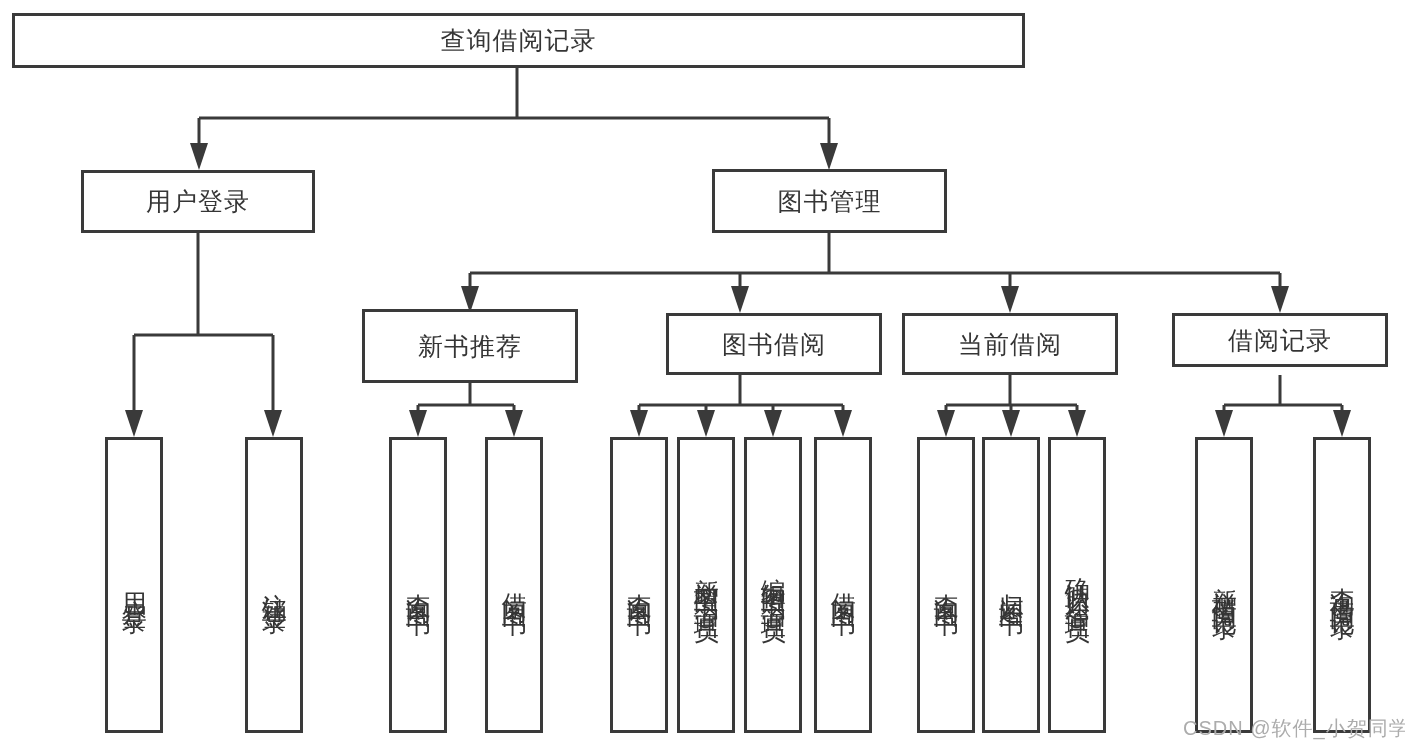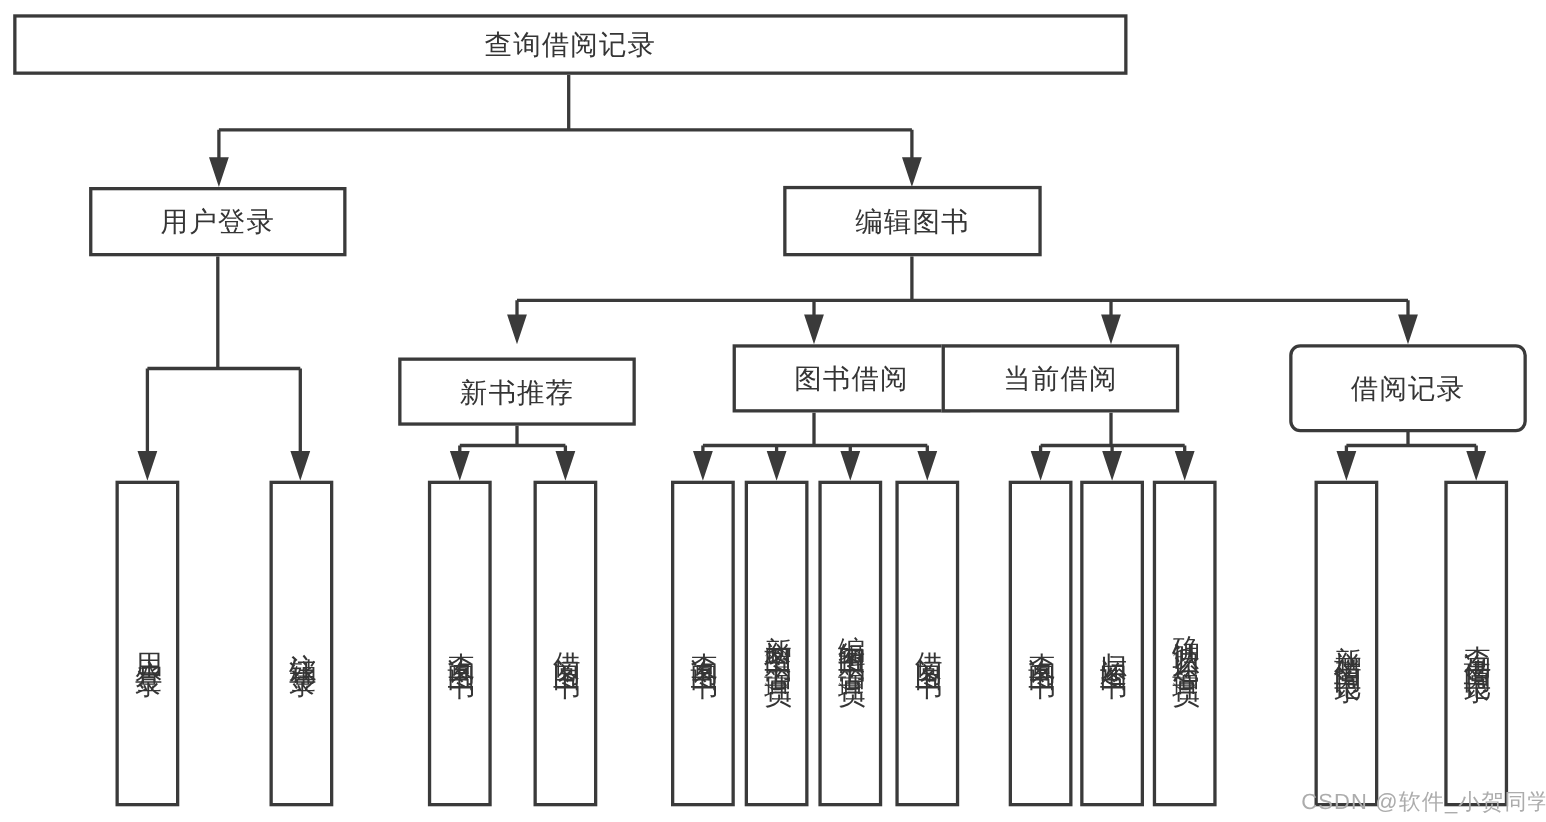--- a/index.html
+++ b/index.html
@@ -89,26 +89,26 @@
       M937 410 H955 L946 437 Z
       M1002 410 H1020 L1011 437 Z
       M1068 410 H1086 L1077 437 Z
       M1215 410 H1233 L1224 437 Z
       M1333 410 H1351 L1342 437 Z"></path>
   </svg>
 
   <div class="hbox" style="left:12px;top:13px;width:1013px;height:55px;">查询借阅记录</div>
 
   <div class="hbox" style="left:81px;top:170px;width:234px;height:63px;">用户登录</div>
-  <div class="hbox" style="left:712px;top:169px;width:235px;height:64px;">编辑图书</div>
+  <div class="hbox" style="left:712px;top:169px;width:235px;height:64px;">图书管理</div>
 
-  <div class="hbox" style="left:362px;top:325px;width:216px;height:62px;">新书推荐</div>
+  <div class="hbox" style="left:362px;top:309px;width:216px;height:74px;">新书推荐</div>
   <div class="hbox" style="left:666px;top:313px;width:216px;height:62px;">图书借阅</div>
-  <div class="hbox" style="left:856px;top:313px;width:216px;height:62px;">当前借阅</div>
-  <div class="hbox" style="left:1172px;top:313px;width:216px;height:80px;border-radius:10px;">借阅记录</div>
+  <div class="hbox" style="left:902px;top:313px;width:216px;height:62px;">当前借阅</div>
+  <div class="hbox" style="left:1172px;top:313px;width:216px;height:54px;">借阅记录</div>
 
   <div class="leaf" style="left:105px;">
     <span class="vtext">用户登录</span>
   </div>
   <div class="leaf" style="left:245px;">
     <span class="vtext">注销登录</span>
   </div>
 
   <div class="leaf" style="left:389px;">
     <span class="vtext">查询图书</span>

